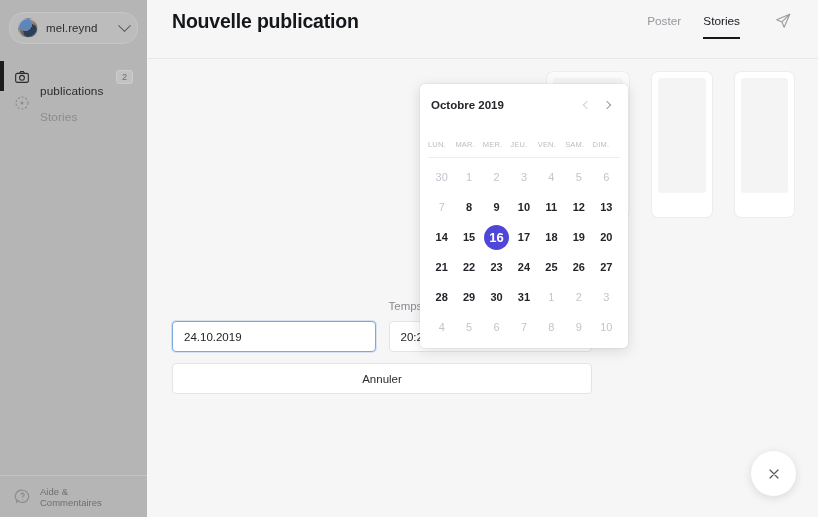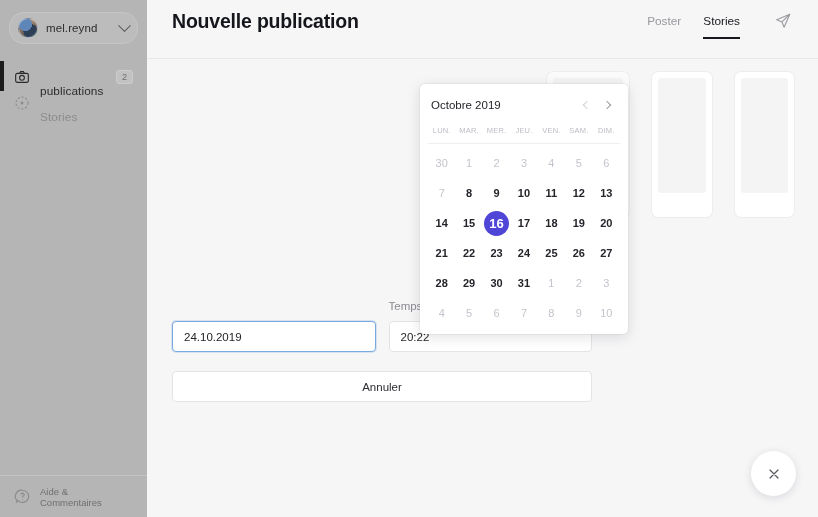--- a/index.html
+++ b/index.html
@@ -257,21 +257,20 @@
     border-radius: 4px;
     display: flex;
     align-items: center;
     justify-content: center;
     font-size: 11.5px;
   }
   .btn-cancel {
     background: #ffffff;
     border: 1px solid #e4e4e7;
     color: #2c2c32;
-    margin-top: 8px;
   }
   .btn-create {
     background: #4f46d8;
     color: #ffffff;
   }
 
   
   .datepicker {
     position: absolute;
     left: 273px; top: 84px;
@@ -280,21 +279,22 @@
     border-radius: 5px;
     box-shadow: 0 3px 14px rgba(20,20,40,.13), 0 0 0 1px rgba(0,0,0,.035);
     padding: 10px 8px 6px 8px;
     z-index: 5;
   }
   .dp-head {
     display: flex;
     align-items: center;
     height: 22px;
     padding: 0 3px;
-    margin-bottom: 5px;
+    margin-bottom: 19px;
+    font-weight: bold;
   }
   .dp-month {
     font-size: 11.5px;
     color: #24242a;
     flex: 1;
   }
   .dp-nav {
     width: 20px; height: 20px;
     display: flex; align-items: center; justify-content: center;
   }
@@ -306,21 +306,21 @@
   .chev.left  { transform: rotate(-135deg); border-color: #d2d2d8; }
   .chev.right { transform: rotate(45deg);  border-color: #9a9aa2; }
 
   .dp-grid {
     display: grid;
     grid-template-columns: repeat(7, 1fr);
   }
   .dow {
     font-size: 7.5px;
     color: #bcbcc4;
-    text-align: center;
+    text-align: left;
     height: 20px;
     line-height: 20px;
     letter-spacing: .2px;
   }
   .dp-sep {
     height: 1px;
     background: #eeeef1;
     margin: 2px 0 4px 0;
   }
   .day {

